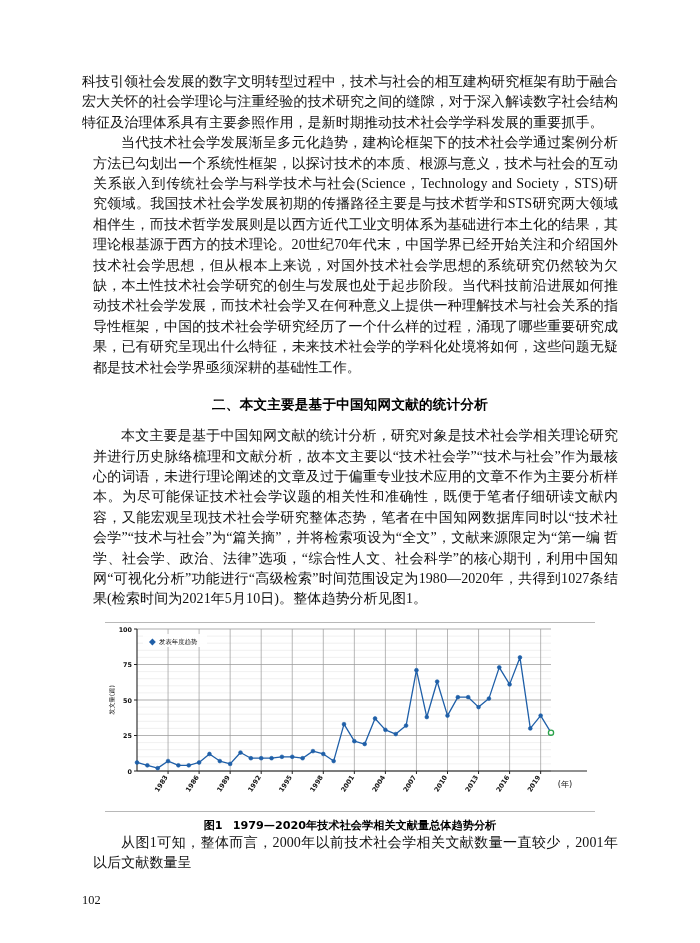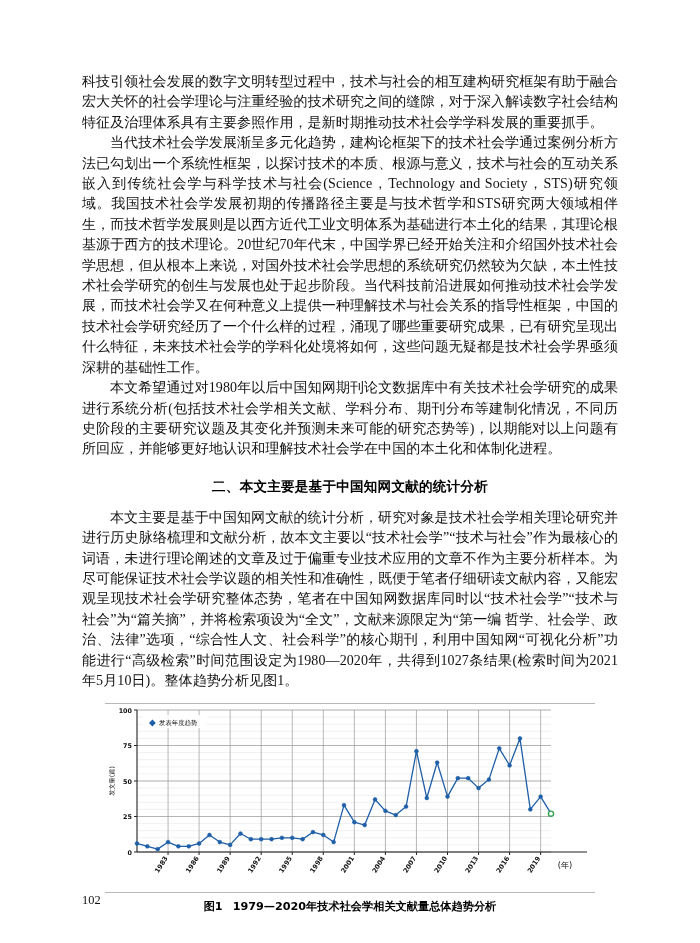--- a/index.html
+++ b/index.html
@@ -28,20 +28,21 @@
     margin: 0;
     font-size: 14px;
     line-height: 20.4px;
     text-align: justify;
     text-justify: inter-ideograph;
     color: #111111;
     letter-spacing: 0.1px;
   }
   p.indent {
     text-indent: 2em;
+    margin-left: 11px;
   }
   h2.section-heading {
     margin: 18px 0 12px 0;
     font-family: "DejaVu Sans", "Liberation Sans", sans-serif;
     font-size: 13.6px;
     font-weight: bold;
     text-align: center;
     color: #000000;
     letter-spacing: 0.2px;
   }
@@ -87,21 +88,20 @@
 </head>
 <body>
 
 <div class="page">
   <div class="content">
 
     <p class="body-text">科技引领社会发展的数字文明转型过程中，技术与社会的相互建构研究框架有助于融合宏大关怀的社会学理论与注重经验的技术研究之间的缝隙，对于深入解读数字社会结构特征及治理体系具有主要参照作用，是新时期推动技术社会学学科发展的重要抓手。</p>
 
     <p class="body-text indent">当代技术社会学发展渐呈多元化趋势，建构论框架下的技术社会学通过案例分析方法已勾划出一个系统性框架，以探讨技术的本质、根源与意义，技术与社会的互动关系嵌入到传统社会学与科学技术与社会(Science，Technology and Society，STS)研究领域。我国技术社会学发展初期的传播路径主要是与技术哲学和STS研究两大领域相伴生，而技术哲学发展则是以西方近代工业文明体系为基础进行本土化的结果，其理论根基源于西方的技术理论。20世纪70年代末，中国学界已经开始关注和介绍国外技术社会学思想，但从根本上来说，对国外技术社会学思想的系统研究仍然较为欠缺，本土性技术社会学研究的创生与发展也处于起步阶段。当代科技前沿进展如何推动技术社会学发展，而技术社会学又在何种意义上提供一种理解技术与社会关系的指导性框架，中国的技术社会学研究经历了一个什么样的过程，涌现了哪些重要研究成果，已有研究呈现出什么特征，未来技术社会学的学科化处境将如何，这些问题无疑都是技术社会学界亟须深耕的基础性工作。</p>
 
-    <p class="body-text indent">本文希望通过对1980年以后中国知网期刊论文数据库中有关技术社会学研究的成果进行系统分析(包括技术社会学相关文献、学科分布、期刊分布等建制化情况，不同历史阶段的主要研究议题及其变化并预测未来可能的研究态势等)，以期能对以上问题有所回应，并能够更好地认识和理解技术社会学在中国的本土化和体制化进程。</p>
 
     <h2 class="section-heading">二、本文主要是基于中国知网文献的统计分析</h2>
 
     <p class="body-text indent">本文主要是基于中国知网文献的统计分析，研究对象是技术社会学相关理论研究并进行历史脉络梳理和文献分析，故本文主要以“技术社会学”“技术与社会”作为最核心的词语，未进行理论阐述的文章及过于偏重专业技术应用的文章不作为主要分析样本。为尽可能保证技术社会学议题的相关性和准确性，既便于笔者仔细研读文献内容，又能宏观呈现技术社会学研究整体态势，笔者在中国知网数据库同时以“技术社会学”“技术与社会”为“篇关摘”，并将检索项设为“全文”，文献来源限定为“第一编 哲学、社会学、政治、法律”选项，“综合性人文、社会科学”的核心期刊，利用中国知网“可视化分析”功能进行“高级检索”时间范围设定为1980—2020年，共得到1027条结果(检索时间为2021年5月10日)。整体趋势分析见图1。</p>
 
     <div class="figure">
       <div class="chart-frame">
         <svg class="chart-svg" id="trend-chart" width="490" height="188" viewBox="0 0 490 188">
             <rect x="32" y="6" width="414" height="142" fill="#ffffff"></rect>
             <line x1="32" y1="148" x2="446" y2="148" stroke="#e6e6e6" stroke-width="0.6"></line>
@@ -256,17 +256,18 @@
             <rect x="38" y="11" width="64" height="13" fill="#ffffff" fill-opacity="0.9" stroke="none"></rect>
             <path d="M44 19 l3.4 -3.4 l3.4 3.4 l-3.4 3.4 z" fill="#1f5fa8"></path>
             <text x="54" y="21.4" font-family="&quot;DejaVu Sans&quot;,&quot;Liberation Sans&quot;,sans-serif" font-size="6.4" fill="#111">发表年度趋势</text>
           </svg>
       </div>
       <div class="fig-caption">
         <span class="cap-num">图1</span><span>1979—2020年技术社会学相关文献量总体趋势分析</span>
       </div>
     </div>
 
+    <p class="body-text indent after-figure">从图1可知，整体而言，2000年以前技术社会学相关文献数量一直较少，2001年以后文献数量呈</p>
 
   </div>
 
   <div class="page-number">102</div>
 </div>
 
 </body></html>

